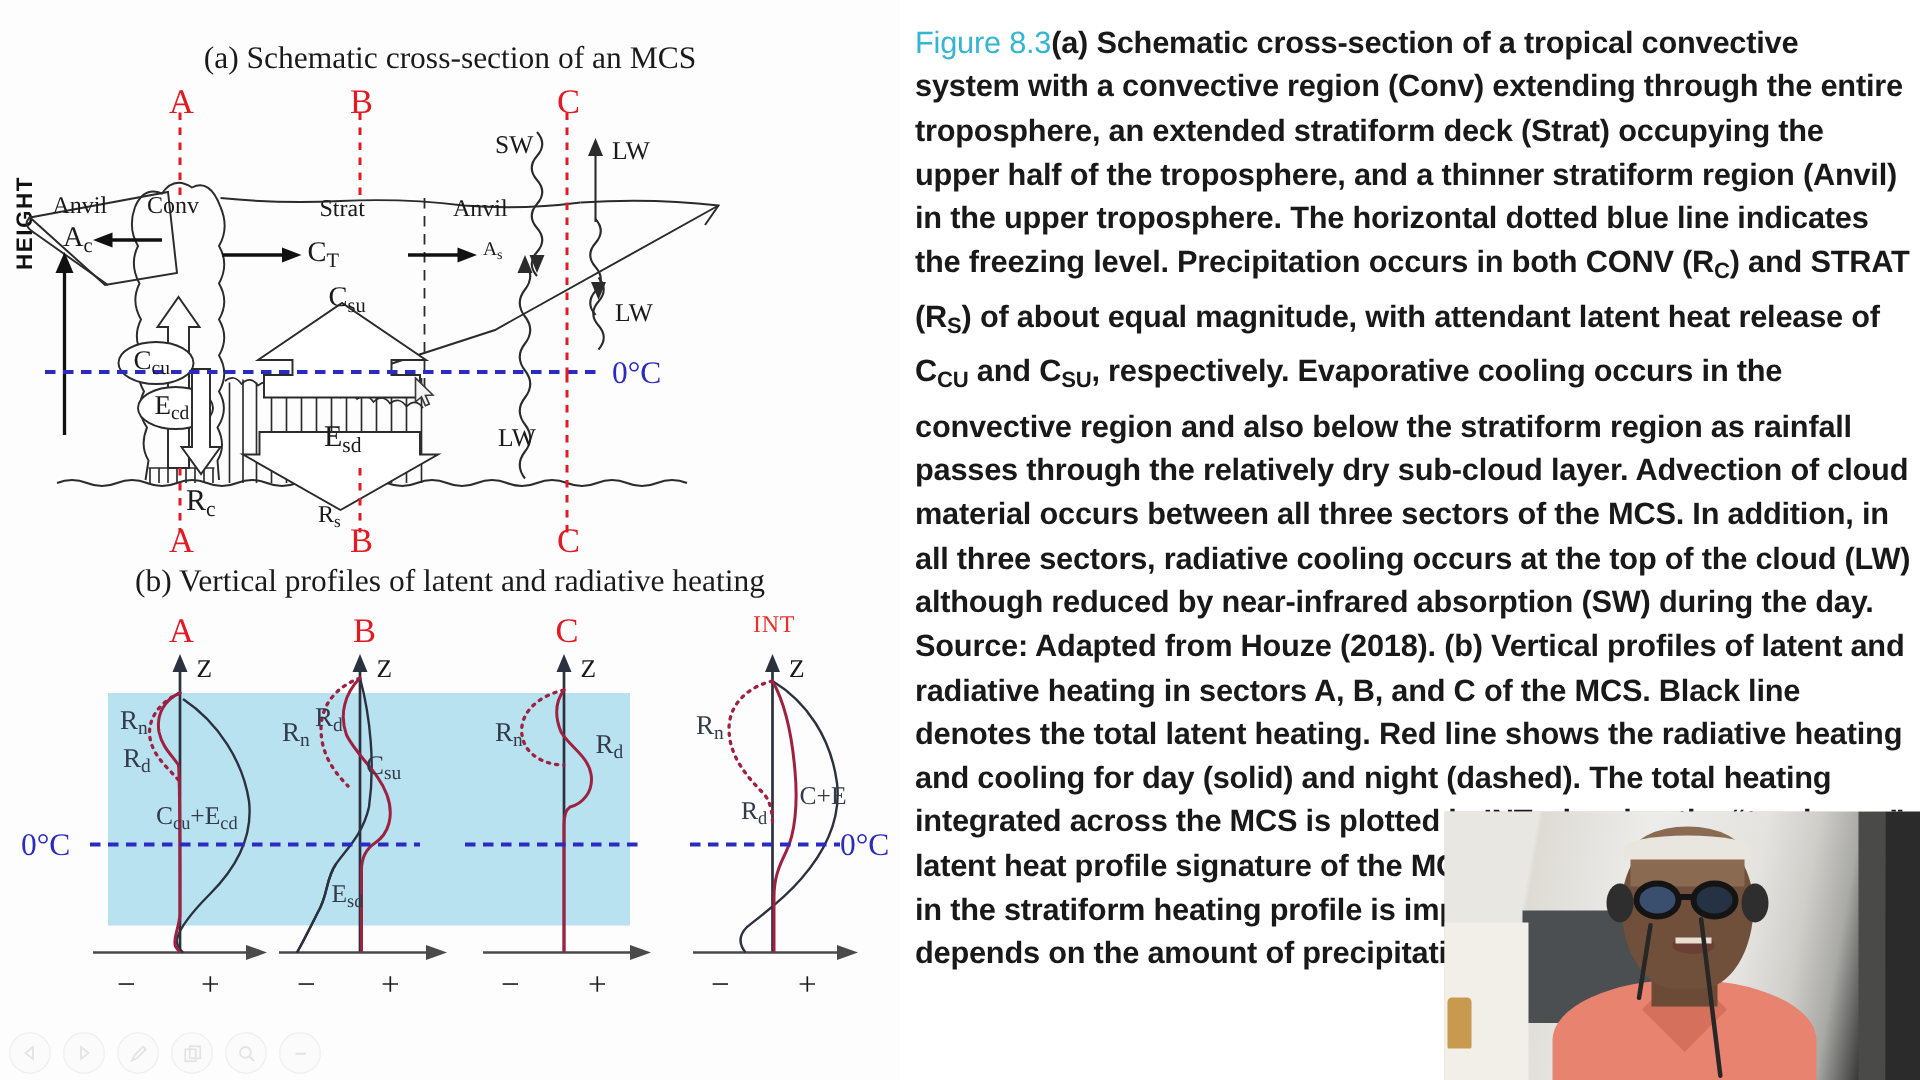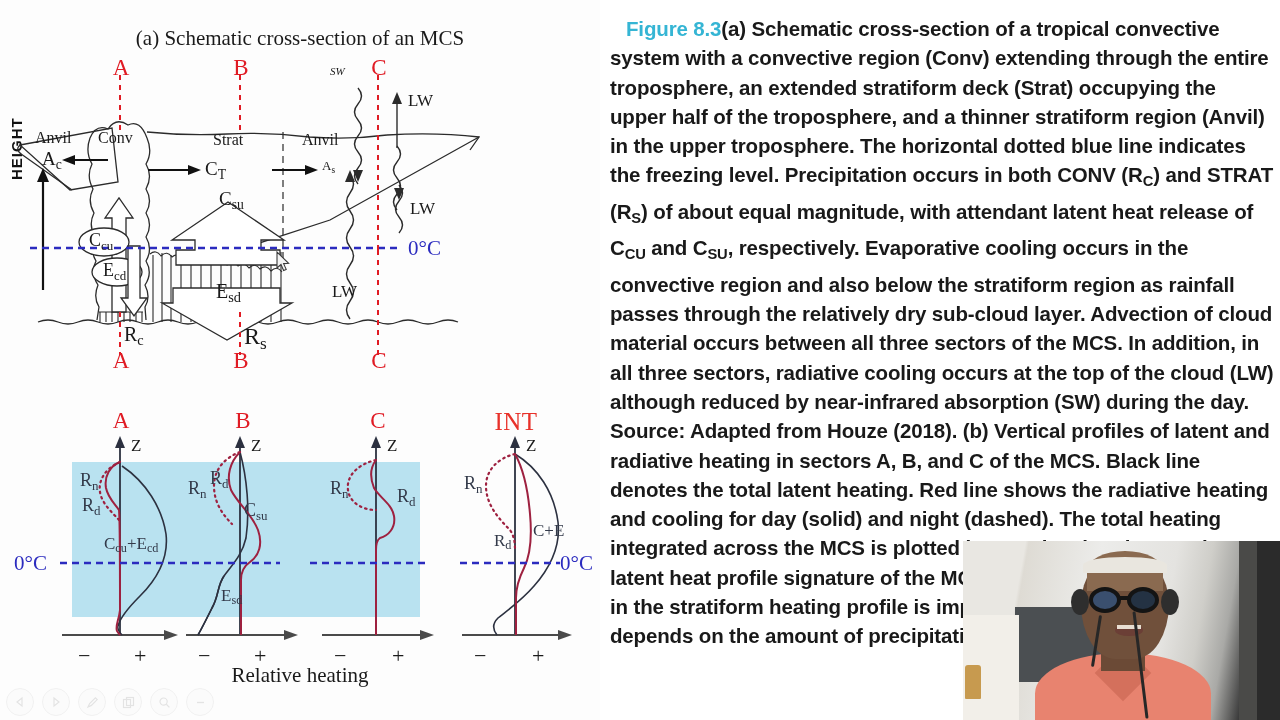--- a/index.html
+++ b/index.html
@@ -19,21 +19,21 @@
     position:absolute;text-align:center;width:100%;
     font-family:"Liberation Serif",serif;color:#1a1a1a;
   }
   #title-a{top:26px;left:0;font-size:21px;}
   #title-b{top:375px;left:0;font-size:21px;}
 
   .sector-label{
     position:absolute;color:#e01b24;font-family:"Liberation Serif",serif;
     font-size:23px;font-weight:400;text-align:center;
   }
-  .sector-label.int{color:#e8312a;font-size:25px;letter-spacing:.5px;}
+  .sector-label.int{color:#e8312a;font-size:16px;letter-spacing:.5px;}
 
   .blk{
     position:absolute;color:#1a1a1a;font-family:"Liberation Serif",serif;
   }
   .blue-txt{color:#2b2bbf;font-family:"Liberation Serif",serif;text-align:center;}
 
   
   #height-label{
     position:absolute;left:8px;top:180px;
     transform:rotate(-90deg);transform-origin:left top;
@@ -53,21 +53,21 @@
     background:#ffffff;
     padding:14px 6px 0 10px;
     box-sizing:border-box;
   }
   #caption-text{
     font-family:"Liberation Sans",sans-serif;
     font-size:20.5px;line-height:29.3px;
     color:#191919;font-weight:600;letter-spacing:-0.15px;
     text-align:left;
   }
-  #fig-num{color:#35b5d4;font-weight:700;margin-left:16px;}
+  #fig-num{color:#35b5d4;font-weight:400;}
   .sub{font-size:0.72em;vertical-align:-0.28em;}
 
   
   #webcam{
     position:absolute;left:963px;top:541px;width:317px;height:179px;
     overflow:hidden;background:#cfd3d2;
   }
   #webcam .wall{position:absolute;left:0;top:0;width:100%;height:100%;
     background:linear-gradient(100deg,#e9e7e2 0%,#e9e7e2 18%,#dedbd4 19%,#ececea 40%,#e4e3e0 62%,#cfcec9 72%,#a9a9a6 80%,#3c3c3c 88%,#2a2a2a 100%);}
   #webcam .panel-dark{position:absolute;left:52px;top:66px;width:118px;height:75px;background:#4b4f52;}
@@ -255,31 +255,32 @@
     </div>
     <div class="blk" style="left:103px;top:260px;font-size:18px;text-align:right;">
       <span>E</span><span class="sub">cd</span>
     </div>
     <div class="blk" style="left:216px;top:280px;font-size:20px;">
       <span>E</span><span class="sub">sd</span>
     </div>
     <div class="blk" style="left:124px;top:323px;font-size:20px;">
       <span>R</span><span class="sub">c</span>
     </div>
-    <div class="blk" style="left:212px;top:323px;font-size:24px;margin-left:32px;">
+    <div class="blk" style="left:212px;top:335px;font-size:16px;">
       <span>R</span><span class="sub">s</span>
     </div>
 
-    <div class="blk" style="left:330px;top:65px;font-size:11px;font-style:italic;">SW</div>
+    <div class="blk" style="left:330px;top:87px;font-size:17px;">SW</div>
     <div class="blk" style="left:408px;top:91px;font-size:17px;">LW</div>
     <div class="blk" style="left:410px;top:199px;font-size:17px;">LW</div>
     <div class="blk" style="left:332px;top:282px;font-size:17px;">LW</div>
 
     <div class="blue-txt" style="position:absolute;left:408px;top:236px;font-size:21px;">0°C</div>
 
+    <div id="title-b" class="fig-title">(b) Vertical profiles of latent and radiative heating</div>
 
     <div class="shade" style="left:72px;top:462px;width:348px;height:155px;"></div>
     <div class="shade" style="left:292px;top:462px;width:128px;height:60px;"></div>
 
     <div class="sector-label" style="left:106px;top:408px;width:30px;">A</div>
     <div class="sector-label" style="left:228px;top:408px;width:30px;">B</div>
     <div class="sector-label" style="left:363px;top:408px;width:30px;">C</div>
     <div class="sector-label int" style="left:490px;top:408px;width:52px;">INT</div>
 
     <svg width="600" height="290" viewBox="0 0 600 290" style="position:absolute;left:0;top:430px;">
@@ -389,21 +390,20 @@
 
     <div class="blk" style="left:78px;top:643px;font-size:22px;">−</div>
     <div class="blk" style="left:134px;top:643px;font-size:22px;">+</div>
     <div class="blk" style="left:198px;top:643px;font-size:22px;">−</div>
     <div class="blk" style="left:254px;top:643px;font-size:22px;">+</div>
     <div class="blk" style="left:334px;top:643px;font-size:22px;">−</div>
     <div class="blk" style="left:392px;top:643px;font-size:22px;">+</div>
     <div class="blk" style="left:474px;top:643px;font-size:22px;">−</div>
     <div class="blk" style="left:532px;top:643px;font-size:22px;">+</div>
 
-    <div class="blk" style="left:0;top:663px;width:600px;text-align:center;font-size:21px;">Relative heating</div>
 
     <svg id="cursor" viewBox="0 0 16 22">
       <path d="M1,1 L1,17 L5,13.5 L7.6,19.5 L10.2,18.4 L7.6,12.6 L12.6,12.3 Z" fill="#f4f4f4" stroke="#3a3a3a" stroke-width="1.1"></path>
     </svg>
   </div>
 
   <div id="caption-pane">
     <div id="caption-text"><span id="fig-num">Figure 8.3</span><span>(a) Schematic cross-section of a tropical convective system with a convective region (Conv) extending through the entire troposphere, an extended stratiform deck (Strat) occupying the upper half of the troposphere, and a thinner stratiform region (Anvil) in the upper troposphere. The horizontal dotted blue line indicates the freezing level. Precipitation occurs in both CONV (R</span><span class="sub">C</span><span>) and STRAT (R</span><span class="sub">S</span><span>) of about equal magnitude, with attendant latent heat release of C</span><span class="sub">CU</span><span> and C</span><span class="sub">SU</span><span>, respectively. Evaporative cooling occurs in the convective region and also below the stratiform region as rainfall passes through the relatively dry sub-cloud layer. Advection of cloud material occurs between all three sectors of the MCS. In addition, in all three sectors, radiative cooling occurs at the top of the cloud (LW) although reduced by near-infrared absorption (SW) during the day. Source: Adapted from Houze (2018). (b) Vertical profiles of latent and radiative heating in sectors A, B, and C of the MCS. Black line denotes the total latent heating. Red line shows the radiative heating and cooling for day (solid) and night (dashed). The total heating integrated across the MCS is plotted in INT, showing the “top-heavy” latent heat profile signature of the MCS. Note that no phase change in the stratiform heating profile is implied, as the absolute magnitude depends on the amount of precipitation in the system.</span></div>
   </div>
 

